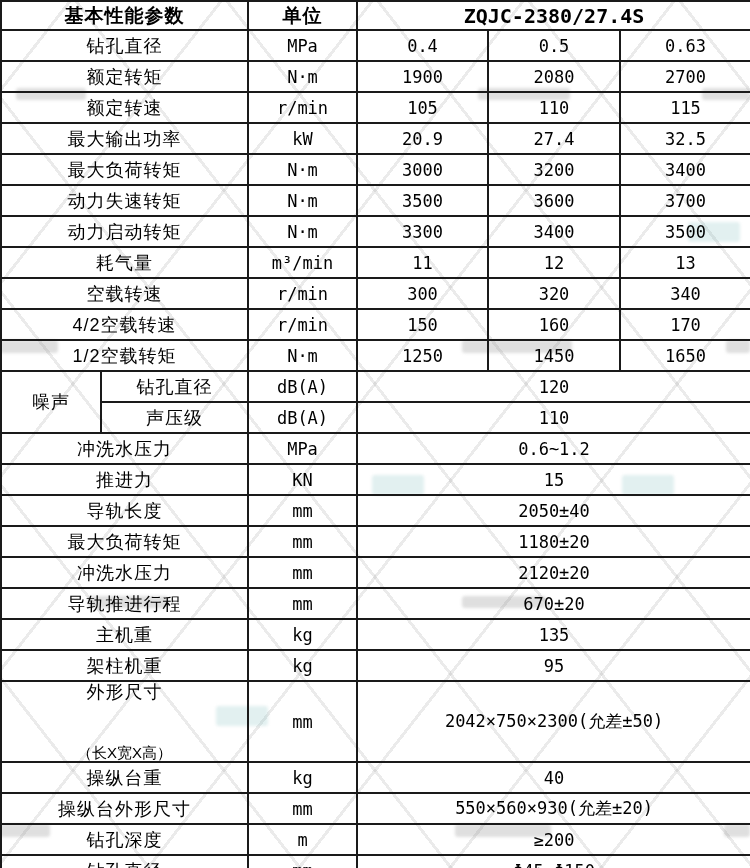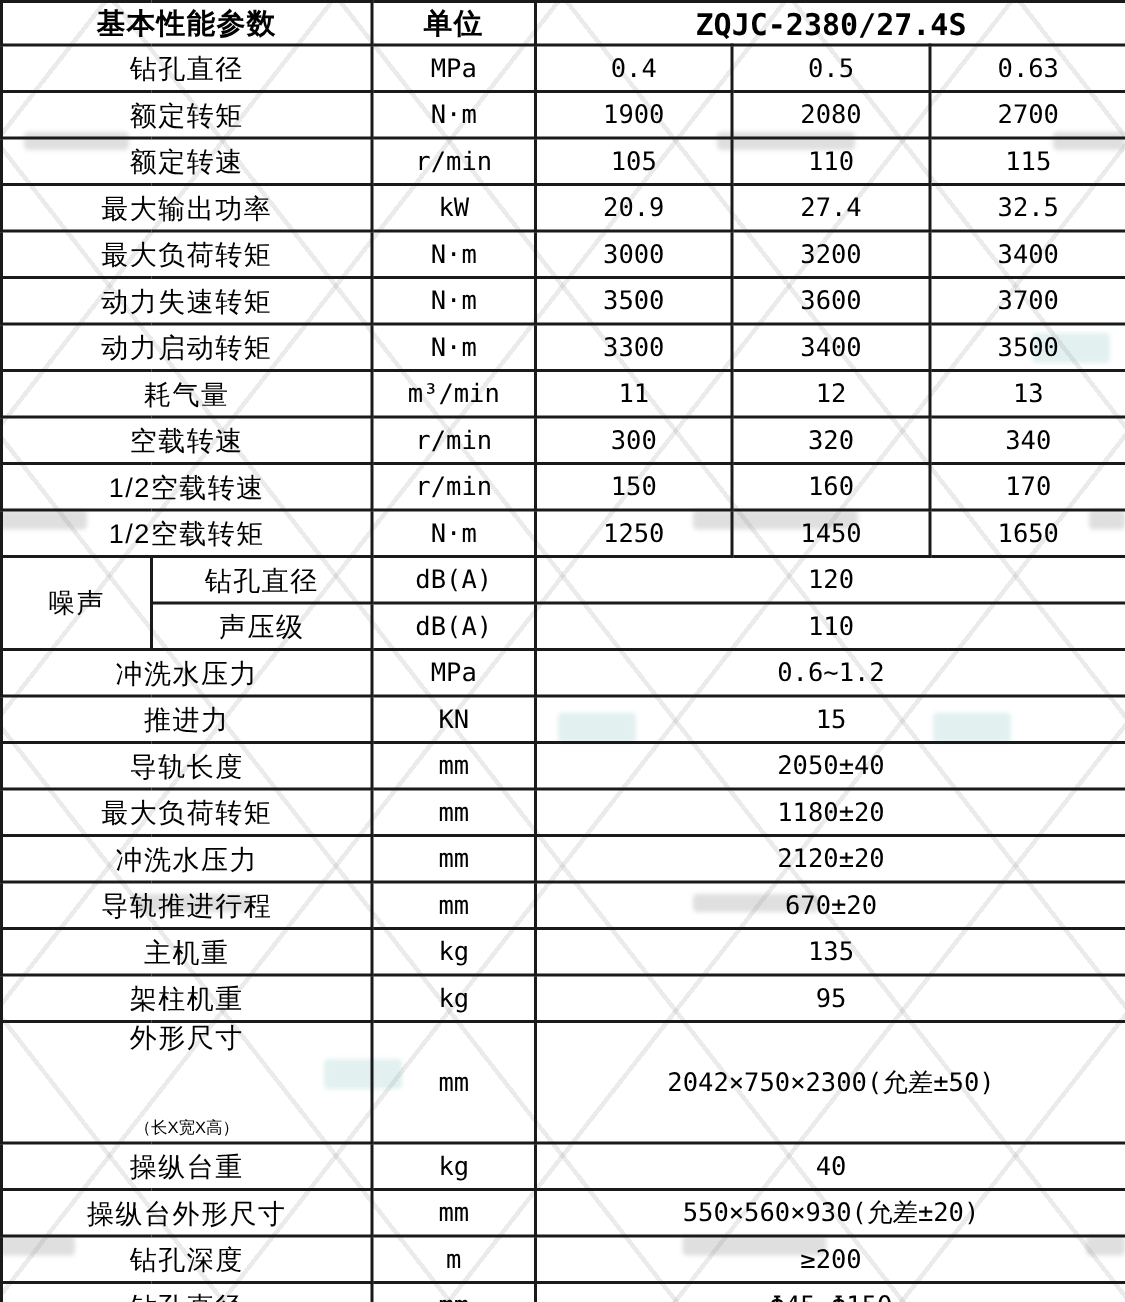--- a/index.html
+++ b/index.html
@@ -56,21 +56,21 @@
   .mono {
     font-family: "DejaVu Sans Mono", "Liberation Mono", monospace;
     font-size: 17px;
   }
   tr.hdr td {
     font-weight: bold;
     font-size: 19px;
   }
   tr.hdr .mono { font-size: 20px; font-weight: bold; }
   .lab2 {
-    font-size: 11px;
+    font-size: 15px;
     letter-spacing: 0;
     line-height: 17px;
     margin-top: 42px;
   }
   .lab .l1 { line-height: 20px; }
 </style>
 </head>
 <body>
 
 <div id="watermark-layer">
@@ -165,21 +165,21 @@
         <td class="mono">13</td>
       </tr>
       <tr>
         <td class="lab" colspan="2">空载转速</td>
         <td class="mono">r/min</td>
         <td class="mono">300</td>
         <td class="mono">320</td>
         <td class="mono">340</td>
       </tr>
       <tr>
-        <td class="lab" colspan="2">1/2空载转速</td>
+        <td class="lab" colspan="2">4/2空载转速</td>
         <td class="mono">r/min</td>
         <td class="mono">150</td>
         <td class="mono">160</td>
         <td class="mono">170</td>
       </tr>
       <tr>
         <td class="lab" colspan="2">1/2空载转矩</td>
         <td class="mono">N·m</td>
         <td class="mono">1250</td>
         <td class="mono">1450</td>

